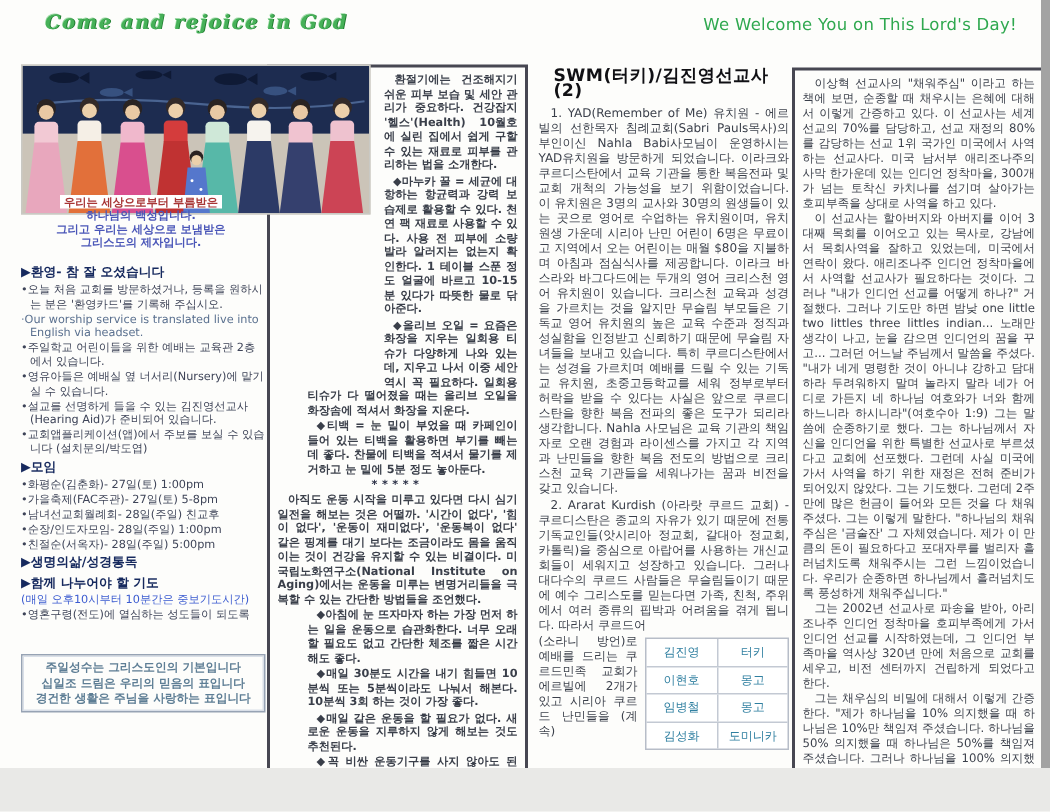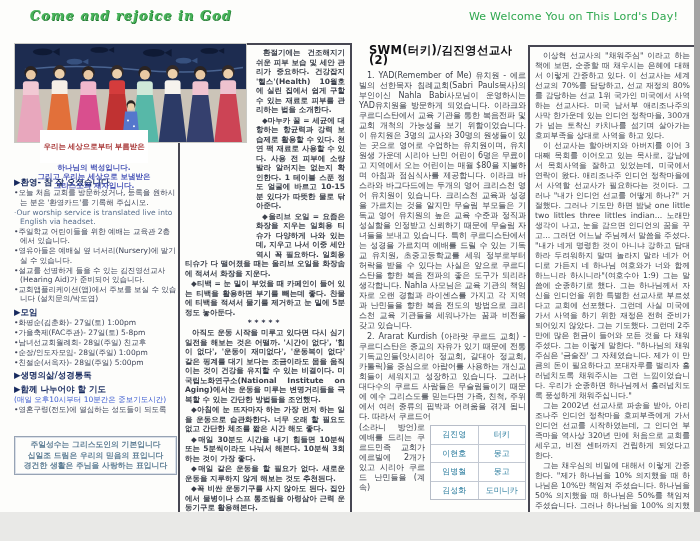--- a/index.html
+++ b/index.html
@@ -14,21 +14,21 @@
   .hdr-right{position:absolute;right:16px;top:10px;font-size:11px;color:#2fa84f;letter-spacing:0.2px;}
 
   
   .photo{position:absolute;left:14px;top:43px;width:233px;height:100px;z-index:2;
          border:1px solid #c9c9c4;box-sizing:border-box;background:#cfc8bd;}
   .photo svg{display:block;width:100%;height:100%;}
 
   
   .caption{position:absolute;left:14px;top:130px;width:160px;z-index:3;text-align:center;
            font-size:7.5px;line-height:9px;font-weight:bold;}
-  .cap-red{display:inline-block;background:#ffffff;padding:12px 3px;color:#a83636;font-family:Liberation Serif, serif;}
+  .cap-red{display:inline-block;background:#ffffff;padding:0 3px;color:#a83636;}
   .cap-blue{color:#4a56b8;}
 
   
   .leftcol{position:absolute;left:14px;top:174px;width:163px;z-index:1;
            font-size:7.5px;line-height:9.4px;color:#3e4458;}
   .sec-h{font-size:8.5px;font-weight:bold;color:#16295e;margin:4px 0 1px 0;}
   .item{padding-left:6px;text-indent:-6px;margin:0 0 0.5px 0;}
   .item span[data-style="en"]{color:#5a708f;}
   .item span[data-style="blue"]{color:#3b5bd0;}
 
@@ -36,21 +36,21 @@
              margin-top:22px;padding:3px 2px;text-align:center;
              font-size:7.8px;line-height:10.3px;font-weight:bold;color:#5e7e95;}
 
   
   .health-box{position:absolute;left:178px;top:43px;width:174px;height:477px;z-index:1;
               border:2px solid #474752;box-sizing:border-box;background:#fdfdfb;
               padding:3px 5px;font-size:7.5px;line-height:9.5px;color:#3a3f4a;text-align:justify;}
   .photo-spacer{float:left;width:71px;height:208px;}
   .health-box p{margin:0 0 1px 0;font-weight:bold;}
   .hp.indent{text-indent:7px;}
-  .hp.tip{text-indent:6px;}
+  .hp.tip{text-indent:6px;margin-left:20px;}
   .sep{text-align:center;font-weight:bold;color:#2a2f45;letter-spacing:3px;line-height:10px;}
 
   
   .article{position:absolute;left:359px;top:45px;width:167px;
            font-size:8px;line-height:10px;color:#3a3f4a;text-align:justify;}
   .art-title{font-size:11.5px;font-weight:bold;color:#101014;text-align:center;
              margin-bottom:6px;letter-spacing:0.3px;text-align:left;padding-left:10px;}
   .ap{margin:0 0 1px 0;text-indent:8px;}
   .ap.cont{text-indent:0;}
   .m-table{float:right;width:94px;margin:2px 0 0 5px;border:1px solid #b7bdc8;

